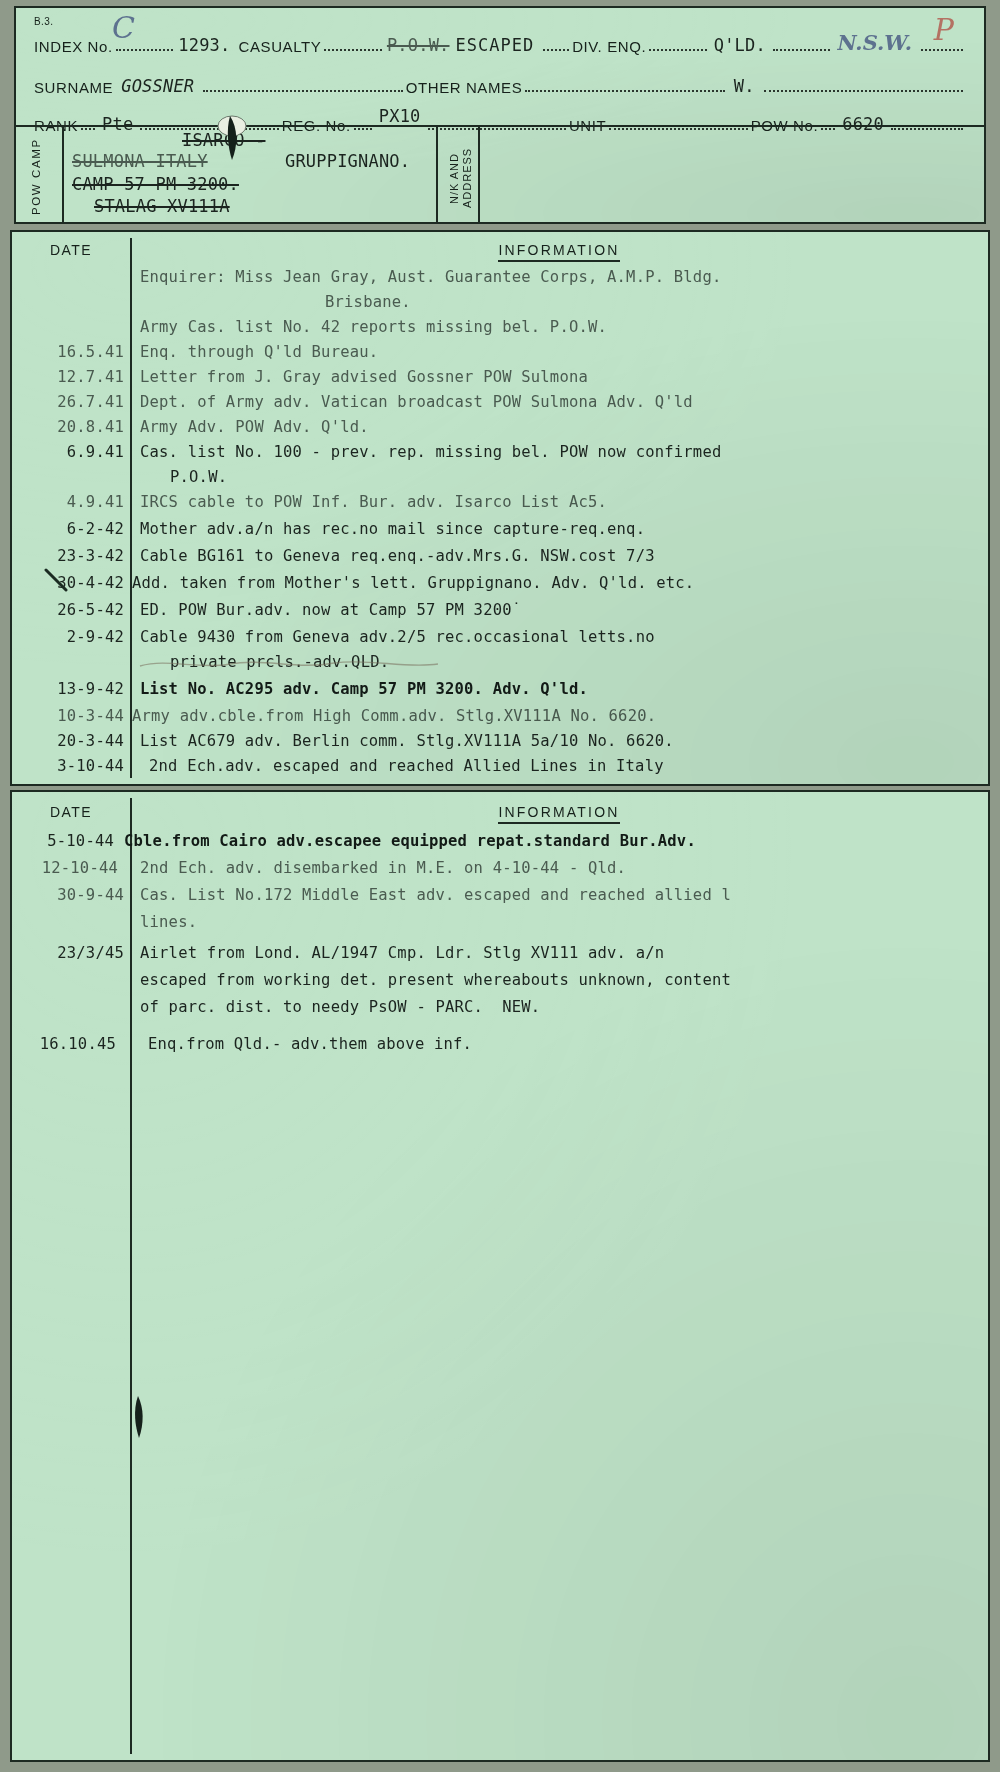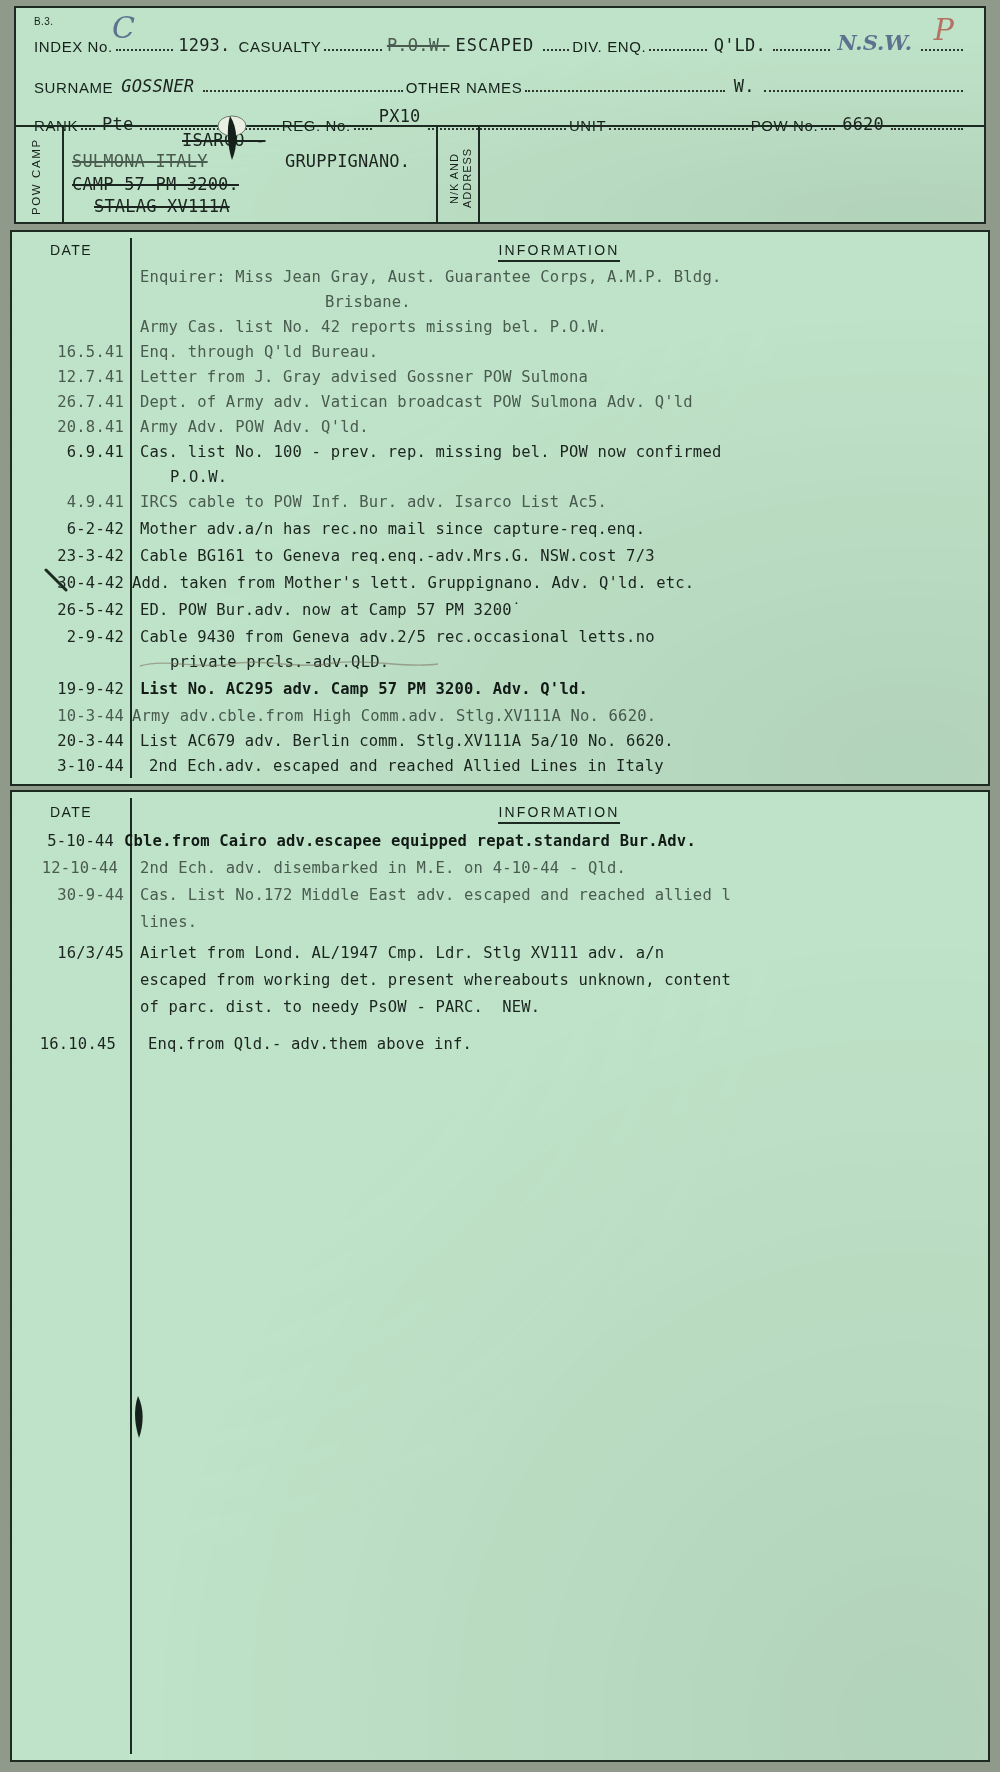--- a/index.html
+++ b/index.html
@@ -305,21 +305,21 @@
       </div>
     <div class="ent" style="top:396px;">
         <span class="typed small d">2-9-42</span>
         <span class="typed small t">Cable 9430 from Geneva adv.2/5 rec.occasional letts.no</span>
       </div>
     <div class="ent" style="top:421px;">
         <span class="typed small d"></span>
         <span class="typed small t ind">private prcls.-adv.QLD.</span>
       </div>
     <div class="ent" style="top:448px;">
-        <span class="typed small d">19-9-42</span>
+        <span class="typed small d">13-9-42</span>
         <span class="typed small t bold">List No. AC295 adv. Camp 57 PM 3200. Adv. Q'ld.</span>
       </div>
     <div class="ent" style="top:475px;">
         <span class="typed small d faint">10-3-44</span>
         <span class="typed small t faint" style="left:120px;">Army adv.cble.from High Comm.adv. Stlg.XV111A No. 6620.</span>
       </div>
     <div class="ent" style="top:500px;">
         <span class="typed small d">20-3-44</span>
         <span class="typed small t">List AC679 adv. Berlin comm. Stlg.XV111A 5a/10 No. 6620.</span>
       </div>
@@ -353,21 +353,21 @@
       </div>
     <div class="ent" style="top:94px;">
         <span class="typed small d faint">30-9-44</span>
         <span class="typed small t faint">Cas. List No.172 Middle East adv. escaped and reached allied l</span>
       </div>
     <div class="ent" style="top:121px;">
         <span class="typed small d faint"></span>
         <span class="typed small t faint">lines.</span>
       </div>
     <div class="ent" style="top:152px;">
-        <span class="typed small d">16/3/45</span>
+        <span class="typed small d">23/3/45</span>
         <span class="typed small t">Airlet from Lond. AL/1947 Cmp. Ldr. Stlg XV111 adv. a/n</span>
       </div>
     <div class="ent" style="top:179px;">
         <span class="typed small d"></span>
         <span class="typed small t">escaped from working det. present whereabouts unknown, content</span>
       </div>
     <div class="ent" style="top:206px;">
         <span class="typed small d"></span>
         <span class="typed small t">of parc. dist. to needy PsOW - PARC.  NEW.</span>
       </div>

